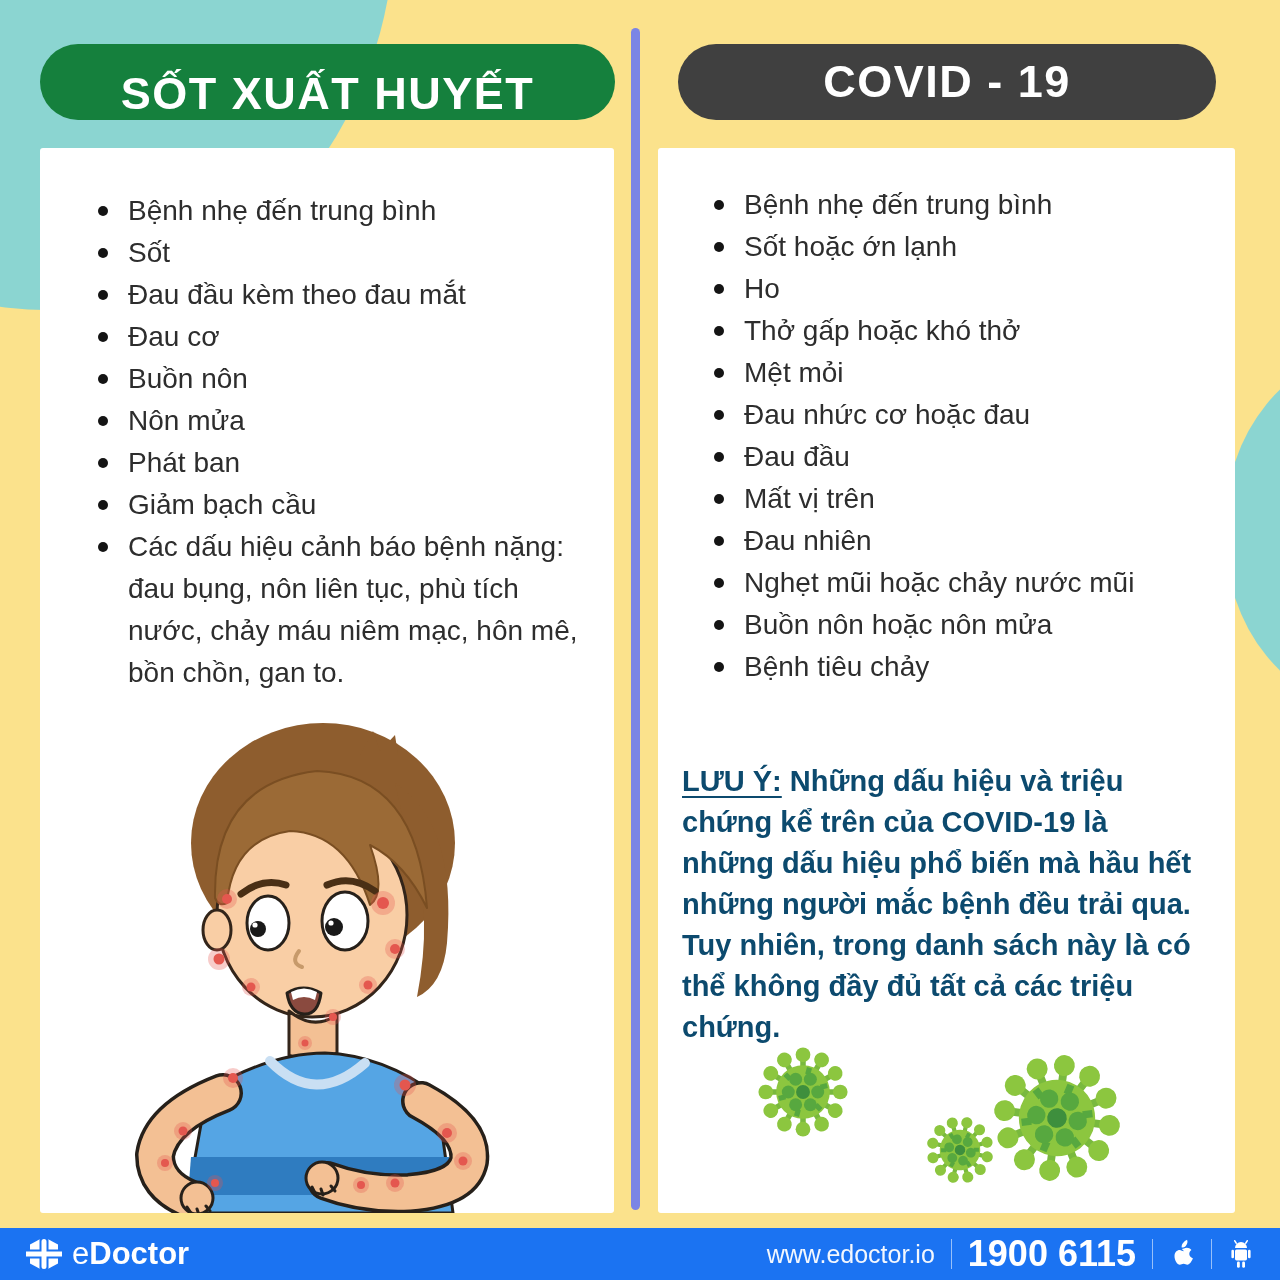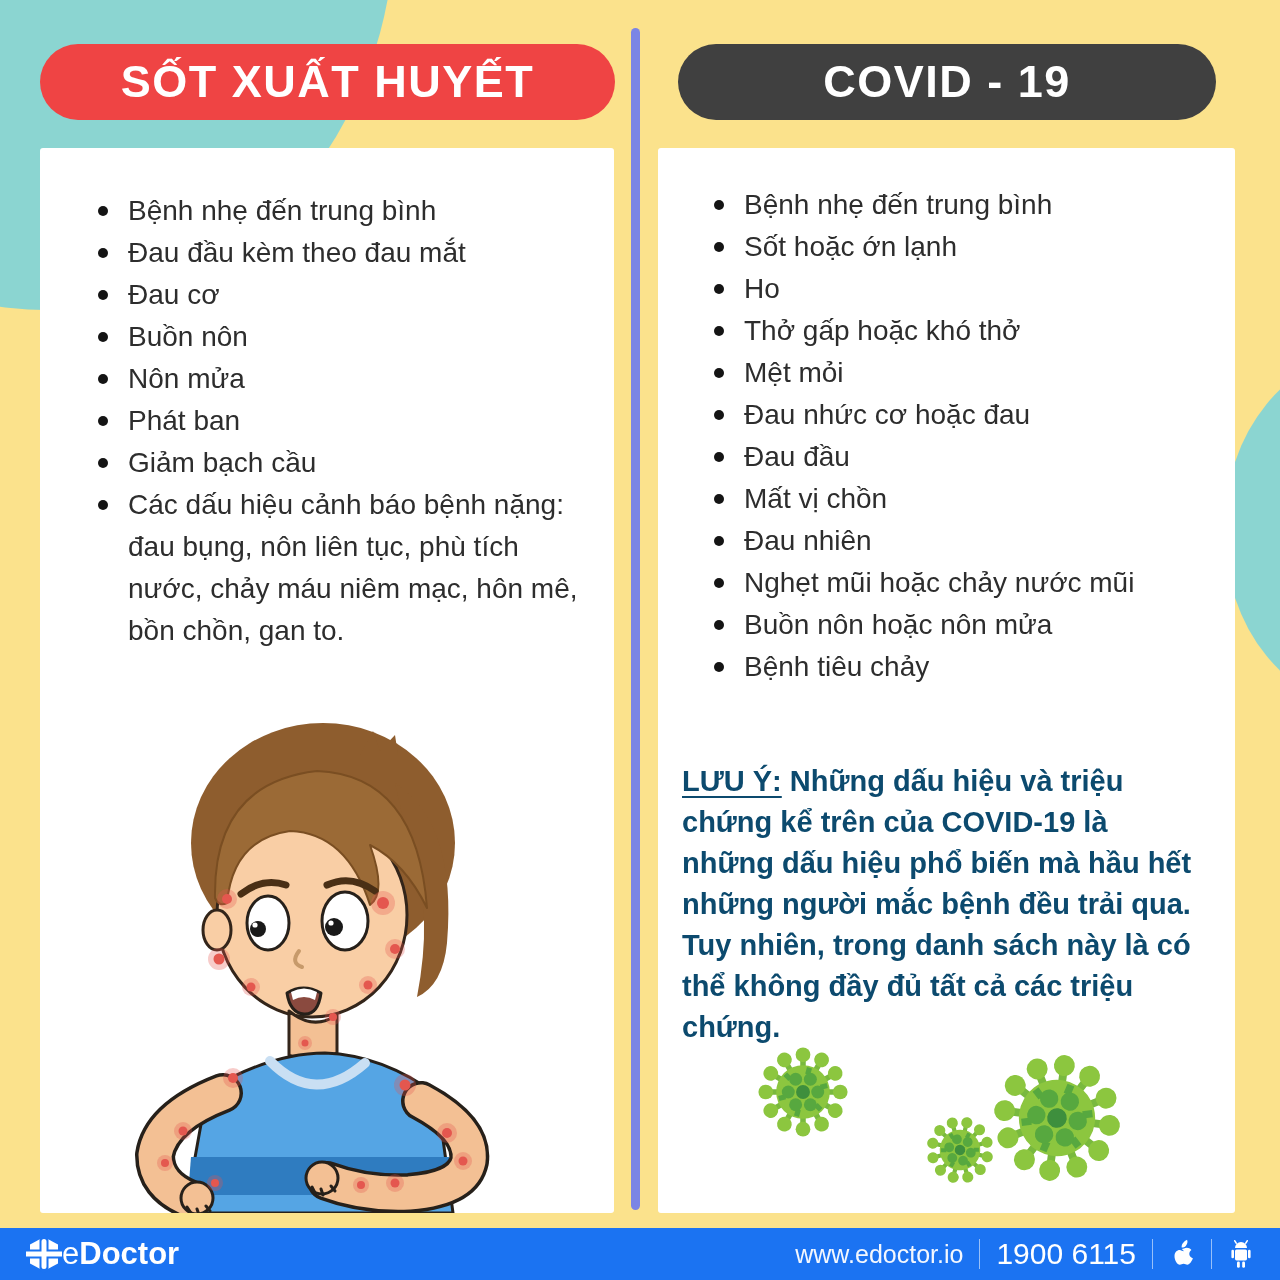--- a/index.html
+++ b/index.html
@@ -9,21 +9,21 @@
   
   .blob-tl { position:absolute; left:-305px; top:-470px; width:700px; height:780px;
              background:#8BD5D1; border-radius:50%; }
   .blob-r  { position:absolute; left:1224px; top:352px; width:290px; height:356px;
              background:#8BD5D1; border-radius:50%; }
 
   
   .pill { position:absolute; top:44px; height:76px; border-radius:40px;
           display:flex; align-items:center; justify-content:center;
           color:#fff; font-weight:800; font-size:45px; letter-spacing:1.5px; }
-  .pill-left  { left:40px;  width:575px; background:#ef4444; }
+  .pill-left  { left:40px;  width:575px; background:#15803d;align-items:flex-end; }
   .pill-right { left:678px; width:538px; background:#404040; }
 
   
   .divider { position:absolute; left:631px; top:28px; width:9px; height:1182px;
              border-radius:5px; background:#7B85E5; }
 
   
   .card { position:absolute; top:148px; height:1065px; background:#fff; border-radius:3px; }
   .card-left  { left:40px;  width:574px; }
   .card-right { left:658px; width:577px; }
@@ -45,26 +45,26 @@
   .boy { position:absolute; left:25px; bottom:0; width:520px; height:520px; }
   .virus { position:absolute; }
   .virus-1 { left:100px; top:899px; width:90px;  height:90px; }
   .virus-2 { left:268px; top:968px; width:68px;  height:68px; transform:rotate(14deg); }
   .virus-3 { left:335px; top:906px; width:128px; height:128px; transform:rotate(8deg); }
 
   
   .footer { position:absolute; left:0; top:1228px; width:1280px; height:52px;
             background:#1B73F2; color:#fff; display:flex; align-items:center;
             padding:0 26px; box-sizing:border-box; }
-  .brand { display:flex; align-items:center; font-size:31px; }
+  .brand { display:flex; align-items:center; gap:10px; font-size:31px; }
   .brand-light { font-weight:400; }
   .brand-bold  { font-weight:bold; }
   .footer-right { margin-left:auto; display:flex; align-items:center; gap:16px; }
   .website { font-weight:300; font-size:25px; opacity:.95; }
-  .phone   { font-weight:normal; font-size:30px; }
+  .phone   { font-weight:bold; font-size:36px; }
   .vdiv { width:1px; height:30px; background:rgba(255,255,255,.55); }
   .fi { display:flex; align-items:center; }
 </style>
 </head>
 <body>
 
 <div class="stage">
 
   <div class="blob-tl"></div>
   <div class="blob-r"></div>
@@ -74,20 +74,21 @@
   </div>
   <div class="pill pill-right">
     <span>COVID - 19</span>
   </div>
 
   <div class="divider"></div>
 
   <div class="card card-left">
     <ul class="symptoms">
         <li>Bệnh nhẹ đến trung bình</li>
+        <li>Sốt</li>
         <li>Đau đầu kèm theo đau mắt</li>
         <li>Đau cơ</li>
         <li>Buồn nôn</li>
         <li>Nôn mửa</li>
         <li>Phát ban</li>
         <li>Giảm bạch cầu</li>
         <li>Các dấu hiệu cảnh báo bệnh nặng: đau bụng, nôn liên tục, phù tích nước, chảy máu niêm mạc, hôn mê, bồn chồn, gan to.</li>
       </ul>
 
     <svg class="boy" viewBox="0 0 520 520">
@@ -178,21 +179,21 @@
 
   <div class="card card-right">
     <ul class="symptoms">
         <li>Bệnh nhẹ đến trung bình</li>
         <li>Sốt hoặc ớn lạnh</li>
         <li>Ho</li>
         <li>Thở gấp hoặc khó thở</li>
         <li>Mệt mỏi</li>
         <li>Đau nhức cơ hoặc đau</li>
         <li>Đau đầu</li>
-        <li>Mất vị chồn</li>
+        <li>Mất vị trên</li>
         <li>Đau nhiên</li>
         <li>Nghẹt mũi hoặc chảy nước mũi</li>
         <li>Buồn nôn hoặc nôn mửa</li>
         <li>Bệnh tiêu chảy</li>
       </ul>
 
     <p class="note">
       <span class="note-label">LƯU Ý:</span>
       <span class="note-body">Những dấu hiệu và triệu chứng kể trên của COVID-19 là những dấu hiệu phổ biến mà hầu hết những người mắc bệnh đều trải qua. Tuy nhiên, trong danh sách này là có thể không đầy đủ tất cả các triệu chứng.</span>
     </p>

